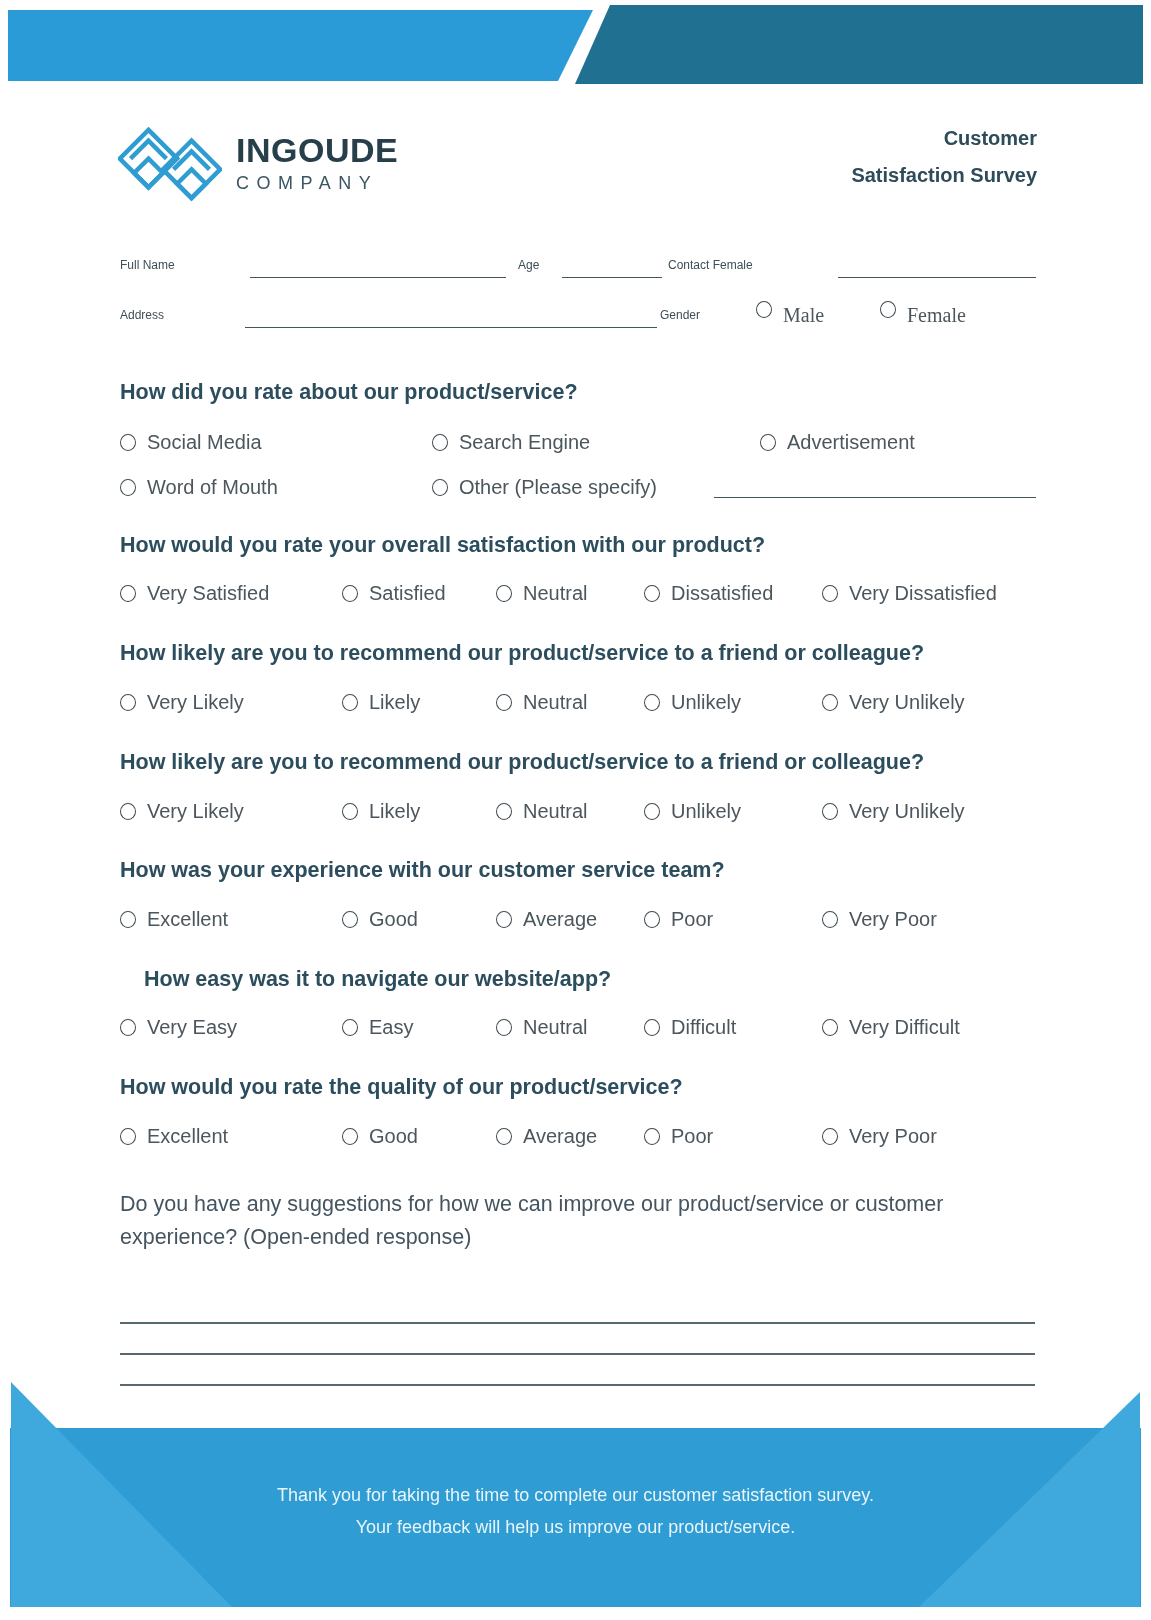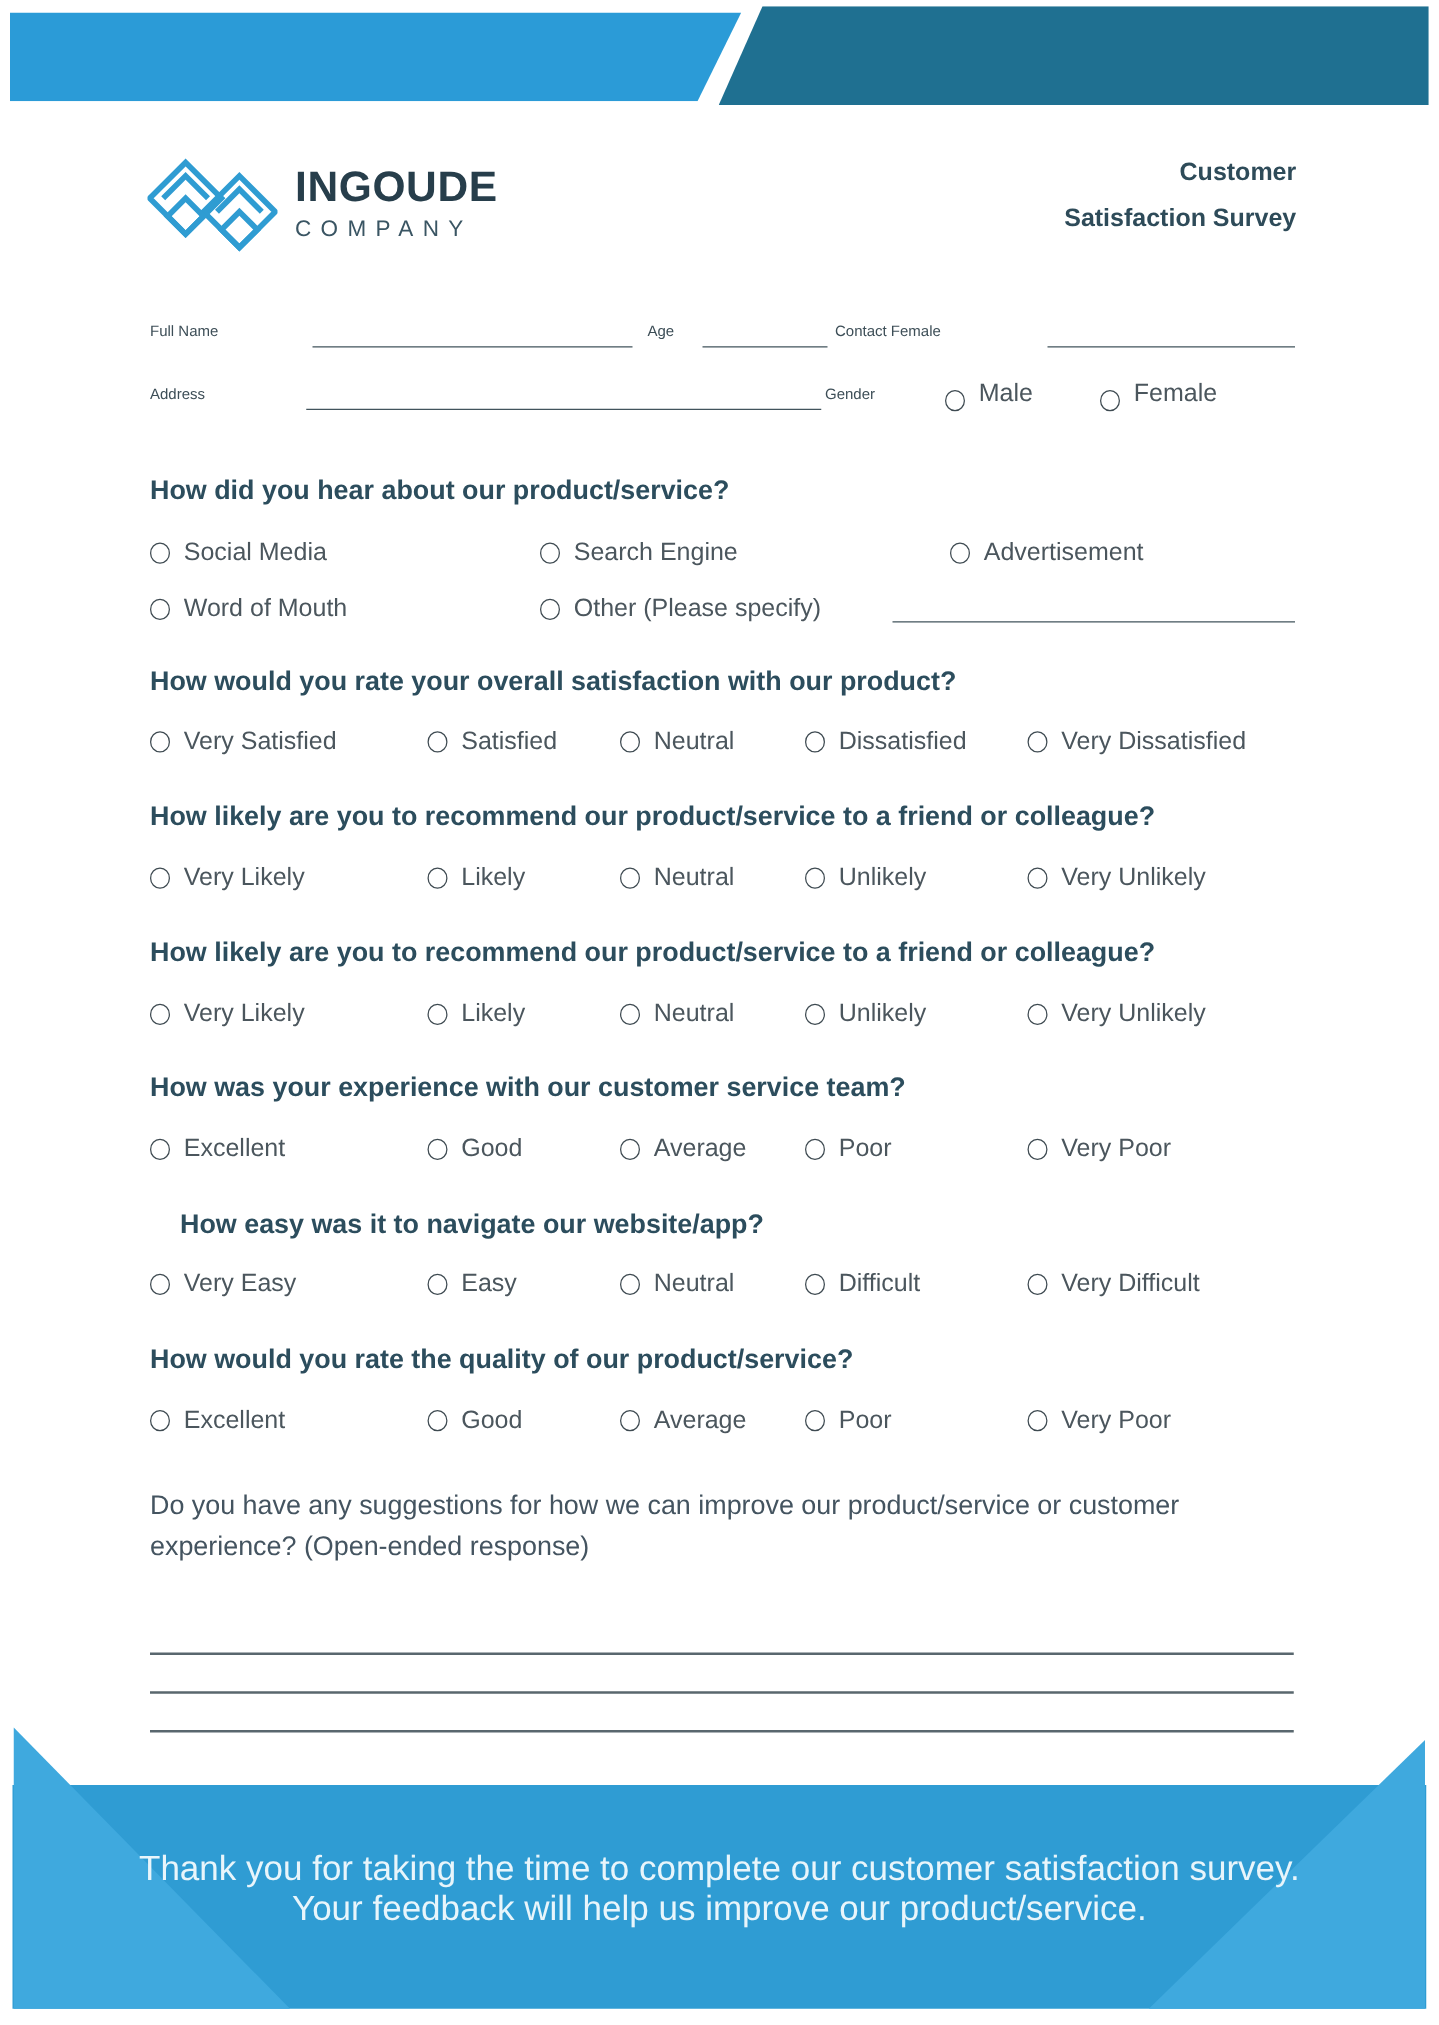--- a/index.html
+++ b/index.html
@@ -16,21 +16,21 @@
   .logo-text .name{font-size:34px;font-weight:bold;letter-spacing:.5px;color:#273E4B;line-height:36px;}
   .logo-text .sub{font-size:18px;letter-spacing:7.5px;color:#3A5563;line-height:26px;margin-top:2px;}
   .doc-title{
     position:absolute;right:114px;top:120px;text-align:right;
     font-size:20px;font-weight:bold;line-height:37px;color:#2E4B59;
   }
   
   .frow{position:absolute;left:120px;width:917px;height:30px;}
   .frow .lab{position:absolute;top:0;font-size:12px;color:#3D4E57;line-height:28px;}
   .wline{position:absolute;top:0;height:26px;border-bottom:1.8px solid #42545C;}
-  .gopt{position:absolute;top:0;display:flex;align-items:flex-end;gap:11px;}
+  .gopt{position:absolute;top:0;display:flex;align-items:flex-start;gap:11px;font-family:Liberation Serif, serif;}
   .radio{
     width:16px;height:17px;border:1.8px solid #3E4A51;border-radius:50%;
     box-sizing:border-box;background:transparent;flex:0 0 auto;
   }
   .olabel{font-size:20px;color:#4B565D;line-height:28px;white-space:nowrap;}
   
   .q-head{
     position:absolute;left:120px;width:930px;font-size:21.5px;font-weight:bold;
     color:#2C4D5D;line-height:27px;
   }
@@ -42,21 +42,21 @@
   
   .prompt{
     position:absolute;left:120px;top:1188px;width:900px;
     font-size:21.5px;line-height:33px;color:#445460;
   }
   .ans-line{position:absolute;left:120px;width:915px;height:22px;border-bottom:2px solid #59676E;}
   
   .footer-svg{position:absolute;left:0;top:1380px;width:1151px;height:240px;}
   .footer-text{
     position:absolute;left:0;top:1479px;width:1151px;text-align:center;
-    font-size:28px;line-height:32px;color:#E8F5FB;
+    font-size:18px;line-height:32px;color:#E8F5FB;
   }
 </style>
 </head>
 <body>
 
 <div class="page">
 
   <div class="band band-light"></div>
   <div class="band band-dark"></div>
 
@@ -96,21 +96,21 @@
     <span class="gopt" style="left:636px;">
       <span class="radio"></span>
       <span class="olabel">Male</span>
     </span>
     <span class="gopt" style="left:760px;">
       <span class="radio"></span>
       <span class="olabel">Female</span>
     </span>
   </div>
 
-  <div class="q-head" style="top:379px;">How did you hear about our product/service?</div>
+  <div class="q-head" style="top:379px;">How did you rate about our product/service?</div>
   <div class="optrow" style="top:428px;">
     <span class="opt g1">
       <span class="radio"></span>
       <span class="olabel">Social Media</span>
     </span>
     <span class="opt g2">
       <span class="radio"></span>
       <span class="olabel">Search Engine</span>
     </span>
     <span class="opt g3">

